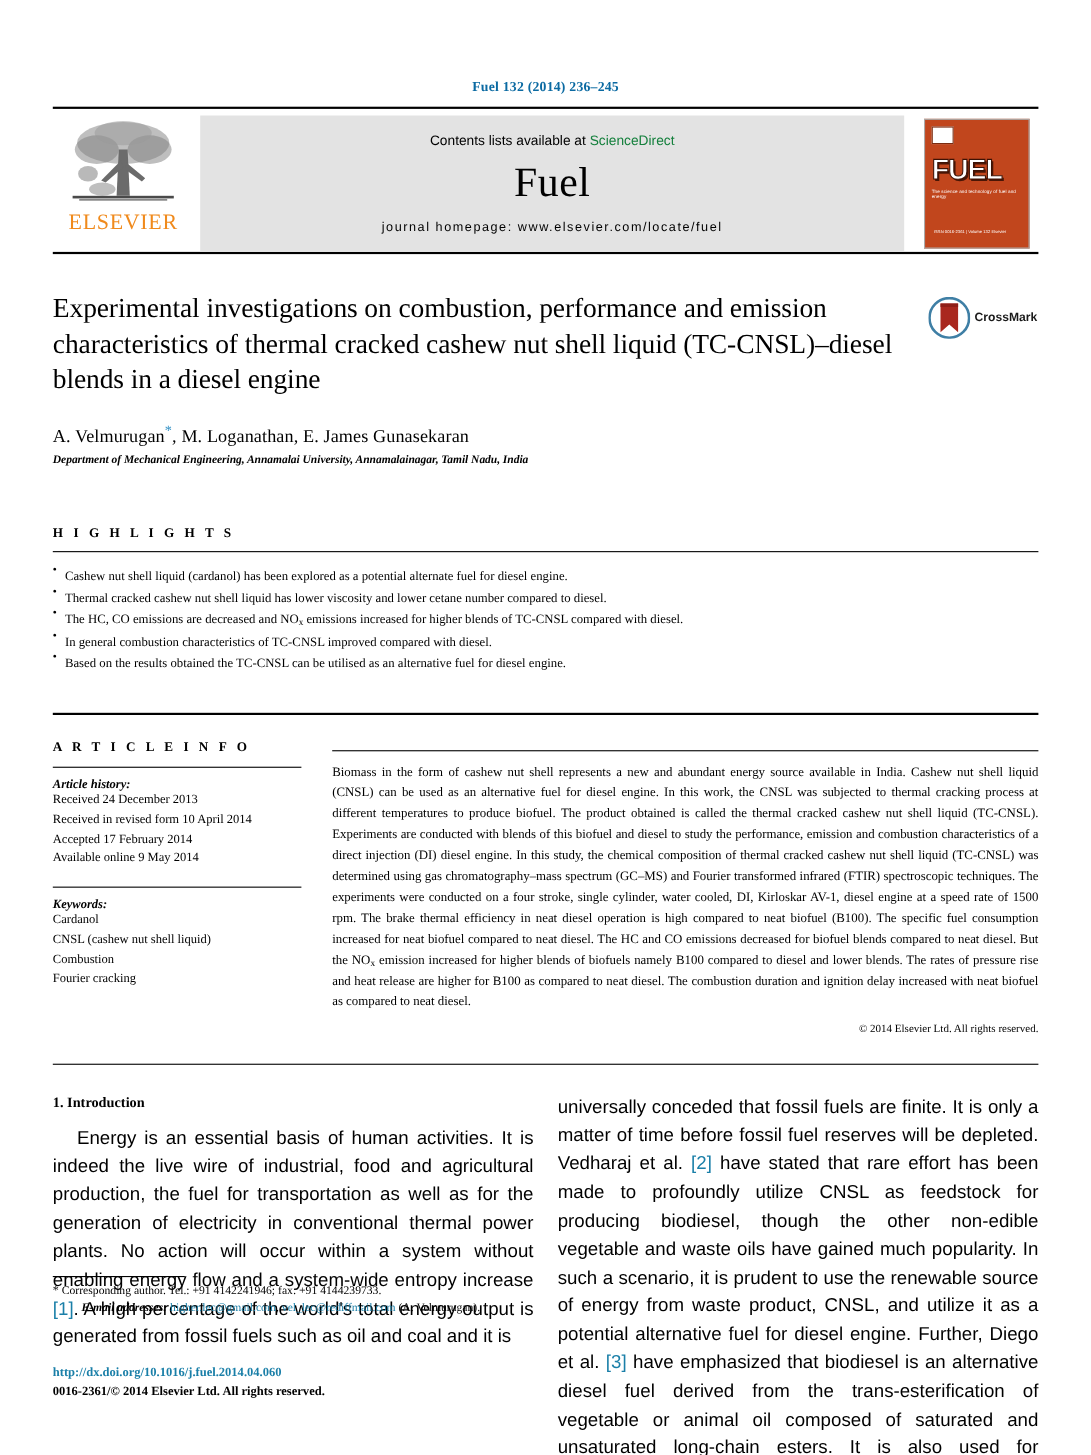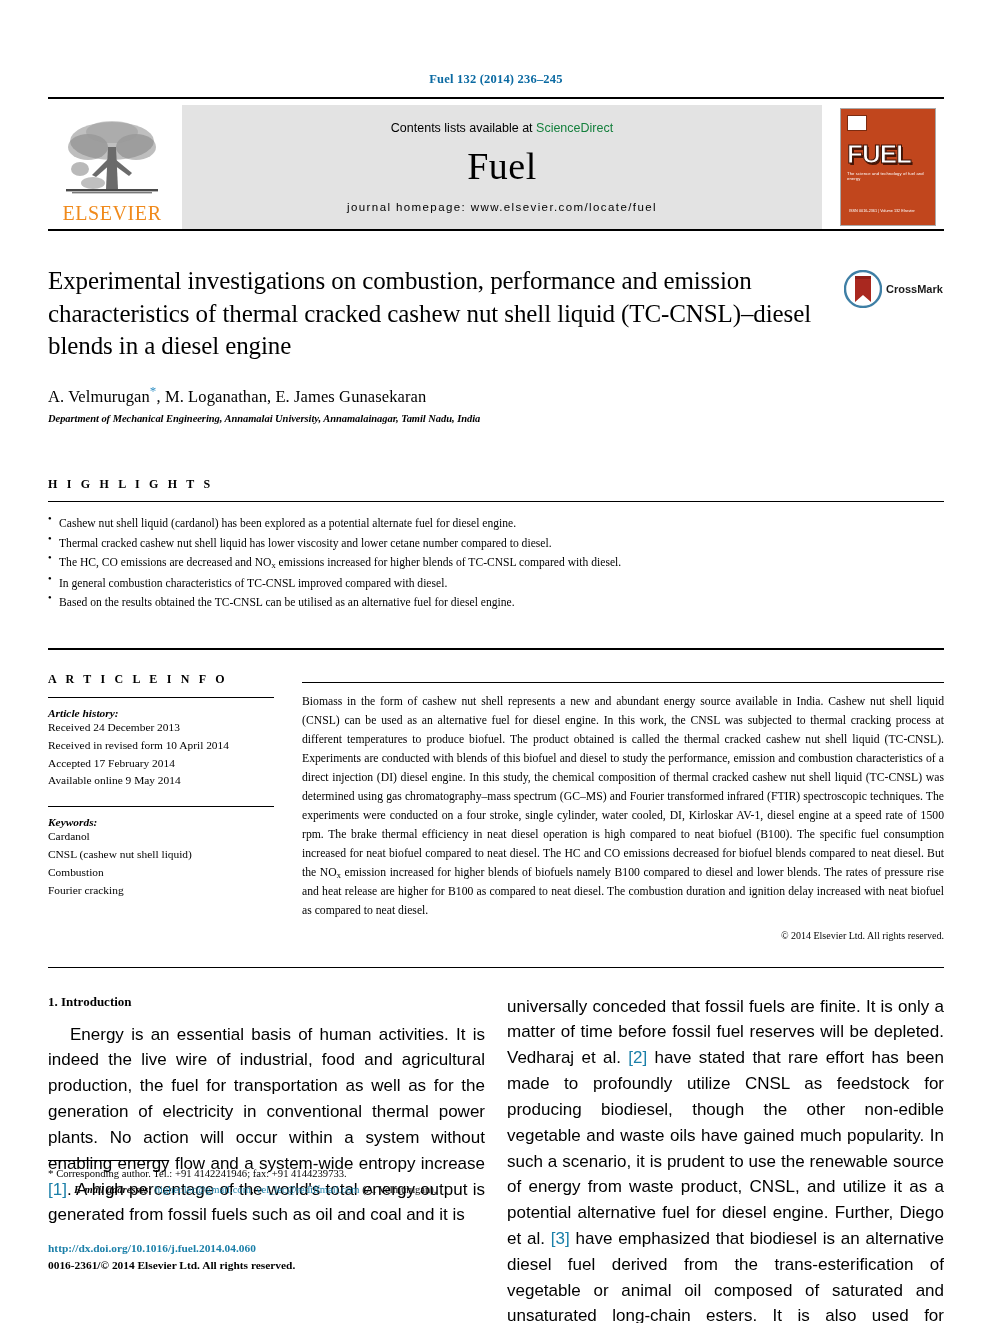--- a/index.html
+++ b/index.html
@@ -42,21 +42,21 @@
     align-items: stretch;
     height: 124px;
   }
   .elsevier-block {
     width: 128px;
     flex: 0 0 128px;
     display: flex;
     flex-direction: column;
     align-items: center;
     justify-content: flex-end;
-    padding-bottom: 6px;
+    padding-bottom: 17px;
   }
   .elsevier-tree {
     width: 104px;
     height: 84px;
   }
   .elsevier-word {
     color: #f08a1c;
     font-family: "Liberation Serif", serif;
     font-size: 20px;
     letter-spacing: .6px;

